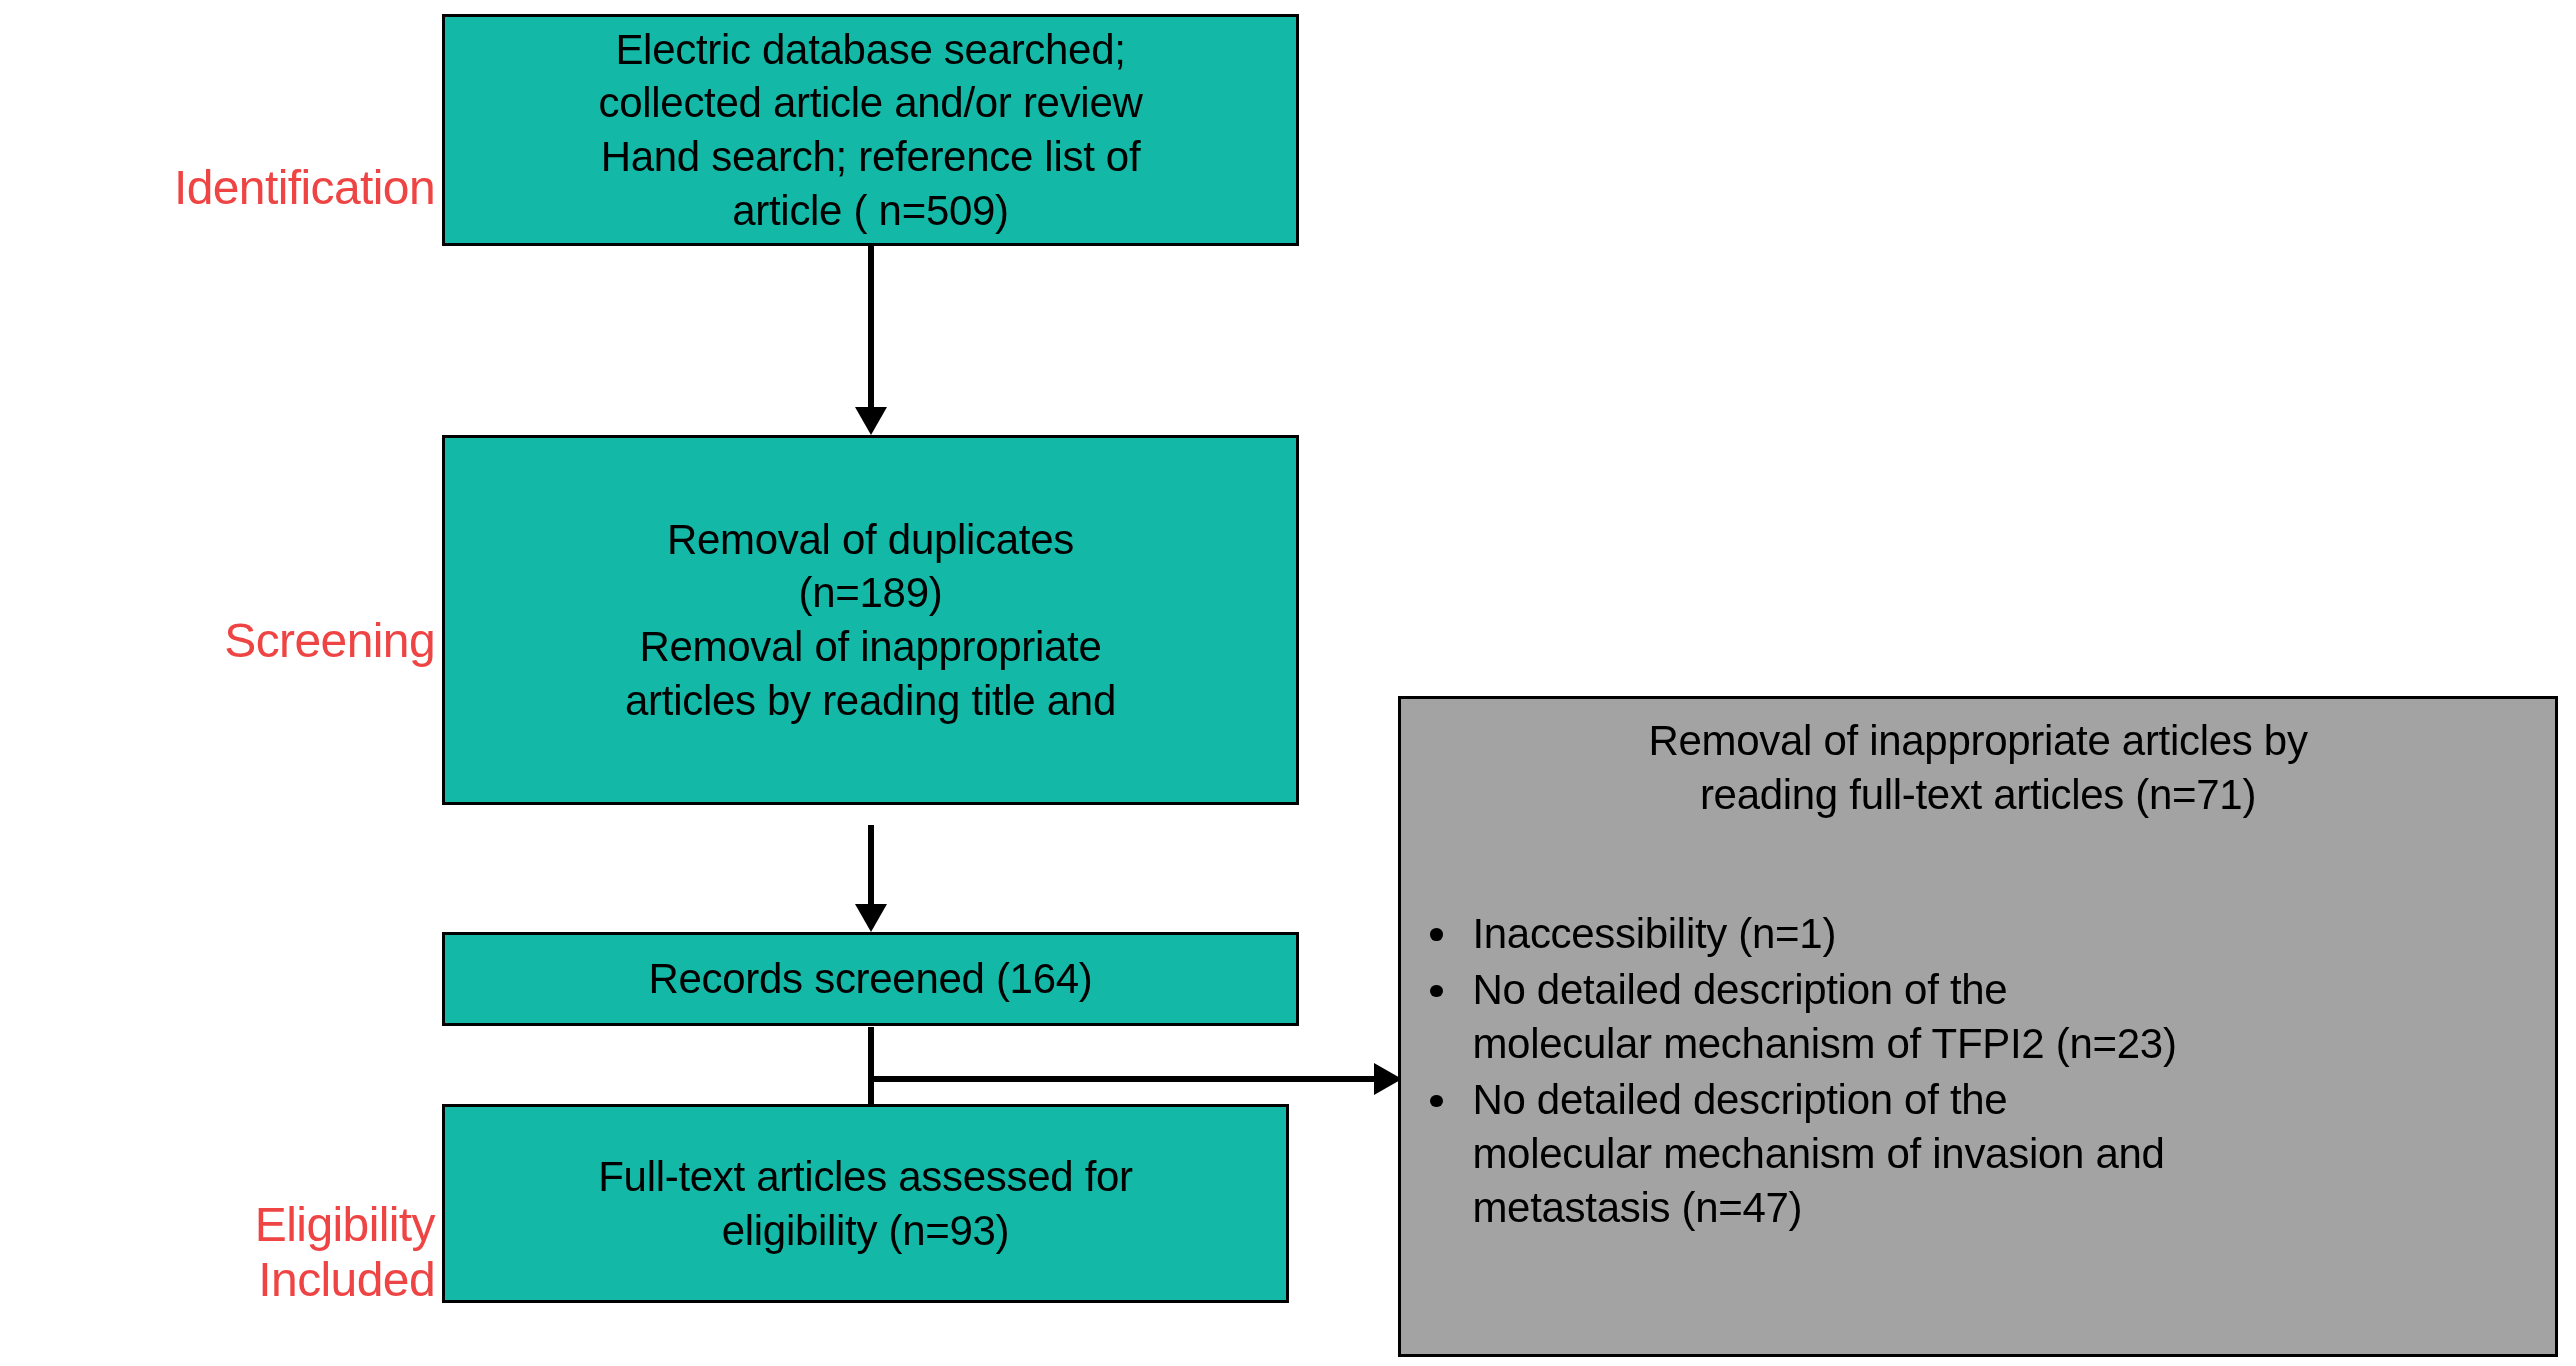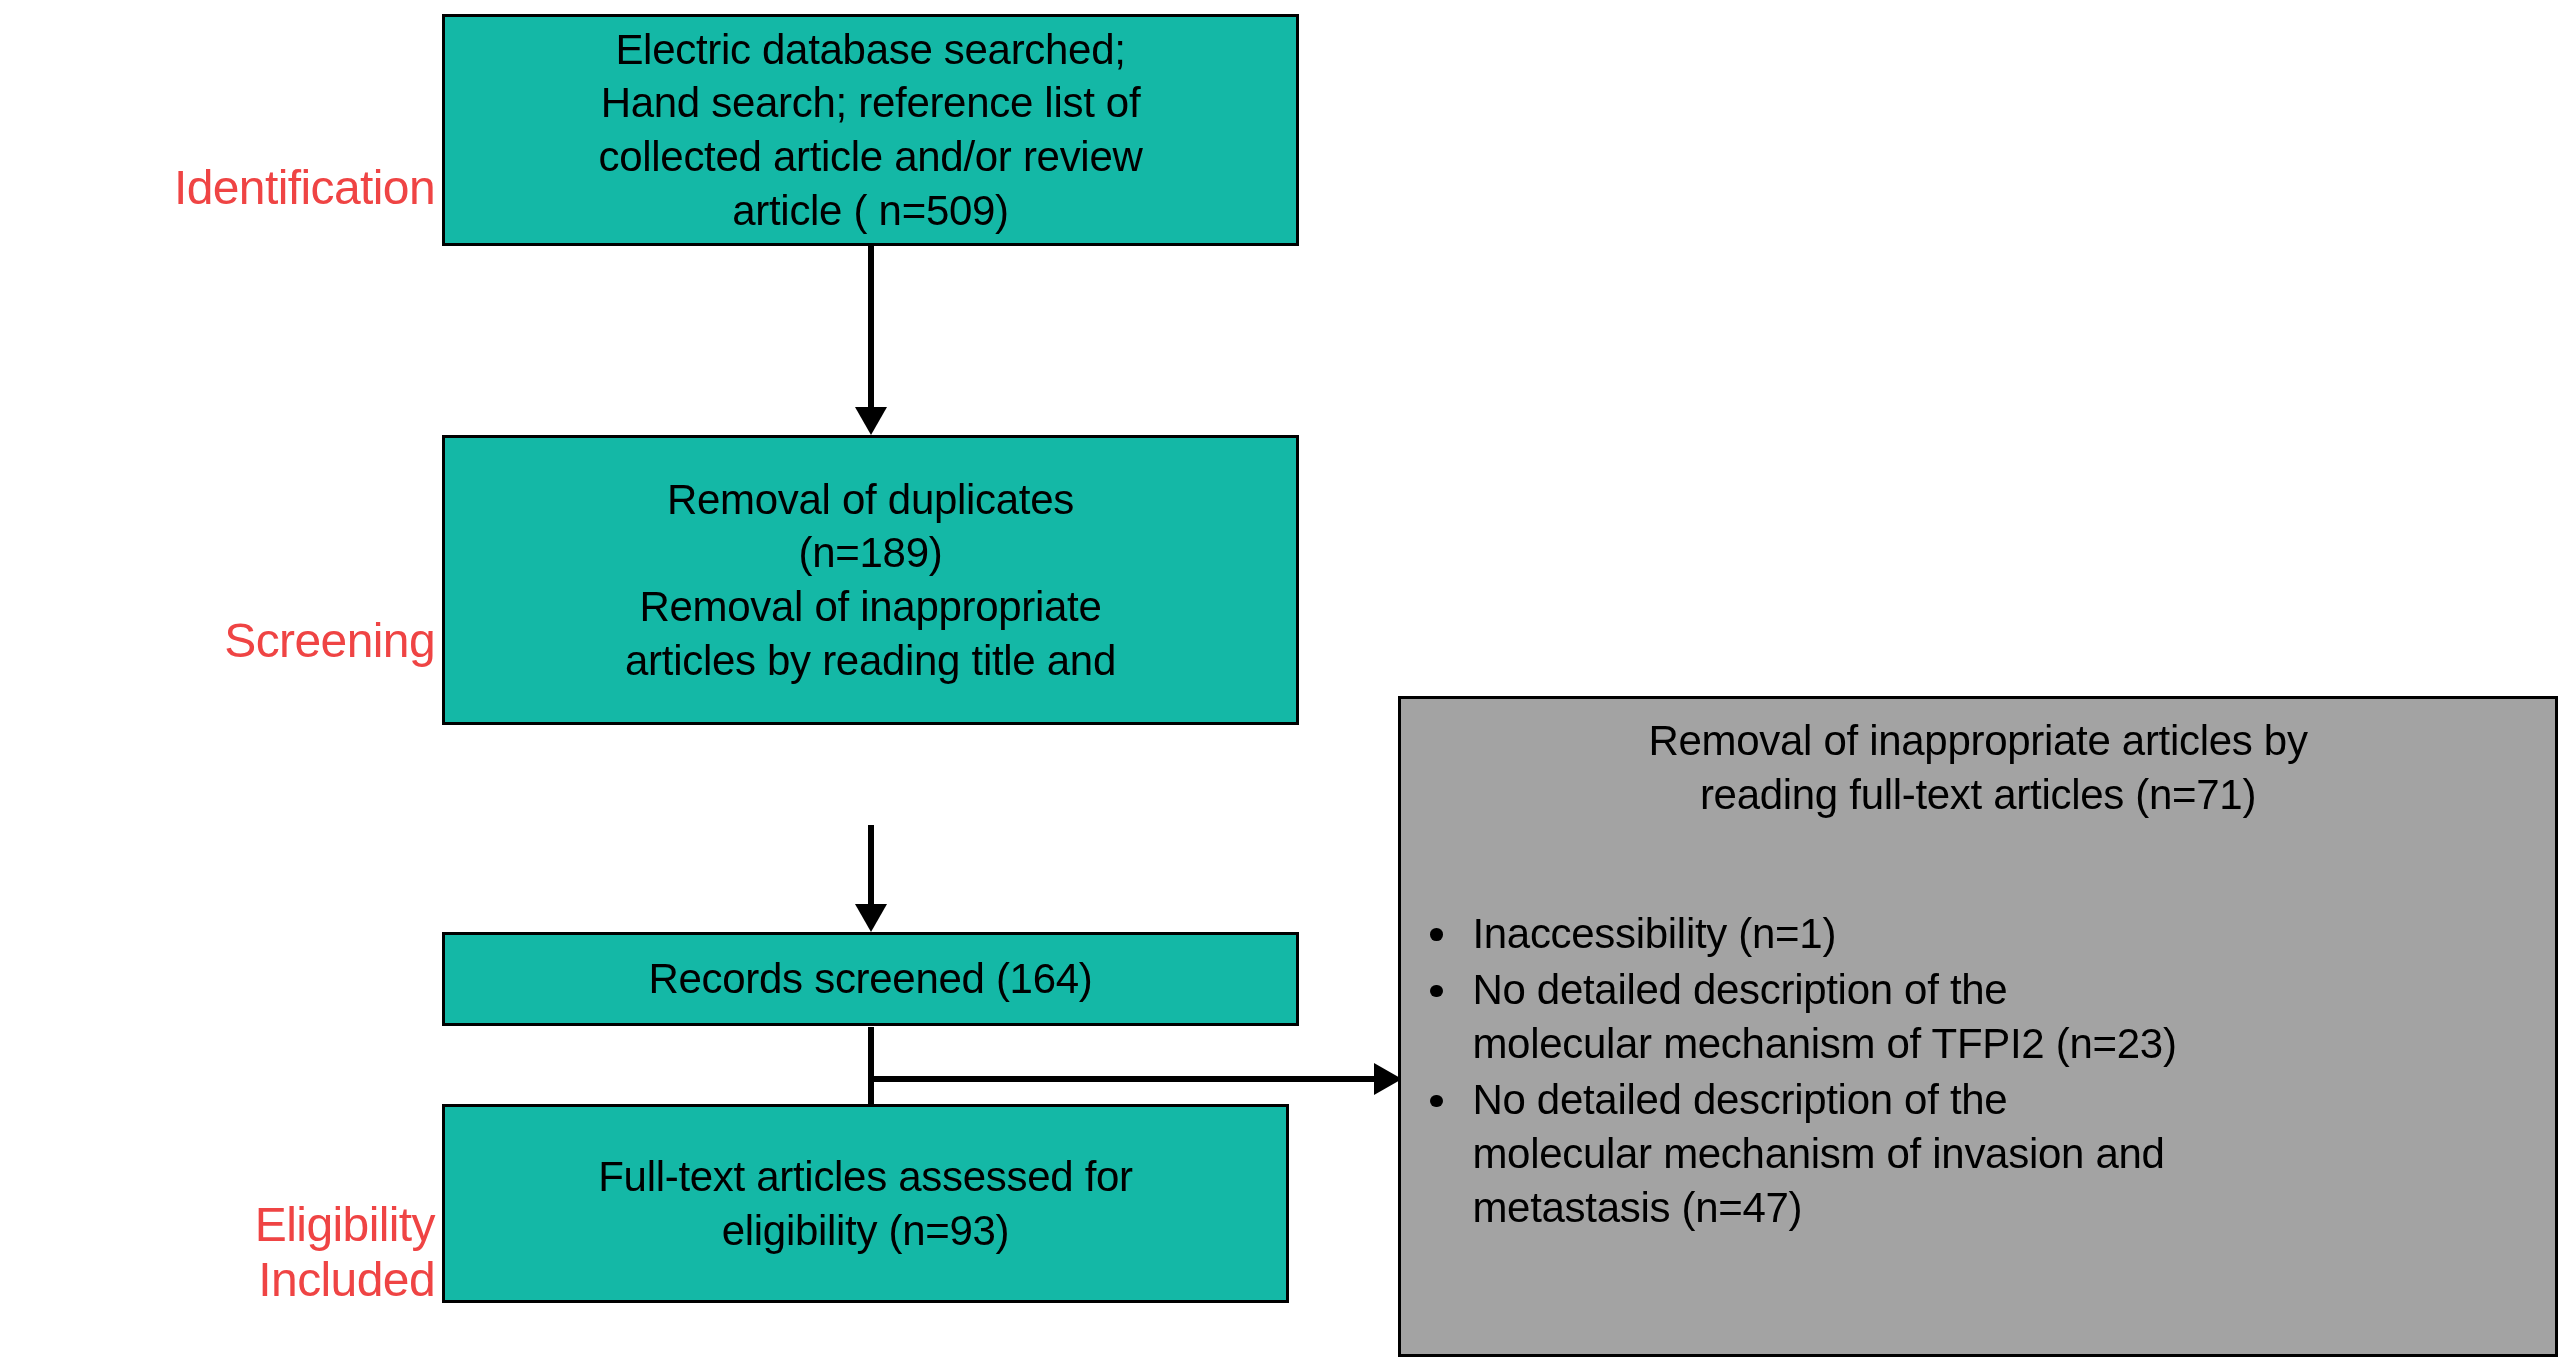--- a/index.html
+++ b/index.html
@@ -90,29 +90,29 @@
 
 <div class="stage" style="left:0px; top:161px; width:435px;">Identification</div>
 
 <div class="stage" style="left:0px; top:614px; width:435px;">Screening</div>
 
 <div class="stage" style="left:0px; top:1198px; width:435px;">Eligibility
 Included</div>
 
 <div class="box" style="left:442px; top:14px; width:857px; height:232px;">
   <span class="ln">Electric database searched;</span>
+  <span class="ln">collected article and/or review</span>
   <span class="ln">Hand search; reference list of</span>
-  <span class="ln">collected article and/or review</span>
   <span class="ln">article ( n=509)</span>
 </div>
 
 <div class="vline" style="left:868px; top:246px; height:164px;"></div>
 <div class="arrow-down" style="left:855px; top:407px;"></div>
 
-<div class="box" style="left:442px; top:435px; width:857px; height:290px;">
+<div class="box" style="left:442px; top:435px; width:857px; height:370px;">
   <span class="ln">Removal of duplicates</span>
   <span class="ln">(n=189)</span>
   <span class="ln">Removal of inappropriate</span>
   <span class="ln">articles by reading title and</span>
 </div>
 
 <div class="vline" style="left:868px; top:825px; height:82px;"></div>
 <div class="arrow-down" style="left:855px; top:904px;"></div>
 
 <div class="box" style="left:442px; top:932px; width:857px; height:94px;">

